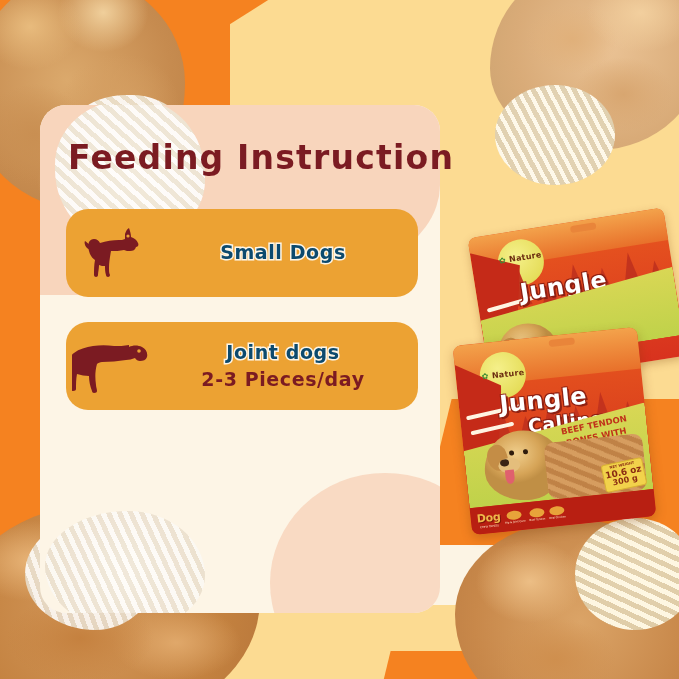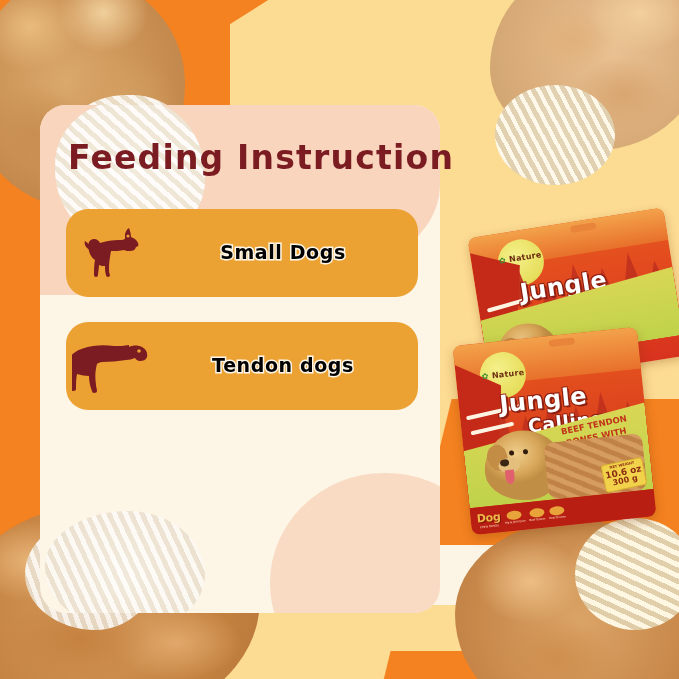--- a/index.html
+++ b/index.html
@@ -89,21 +89,21 @@
   .title{position:absolute;left:68px;top:138px;font-size:33px;font-weight:bold;
       color:#7B1B22;letter-spacing:1.2px;font-family:"DejaVu Sans",sans-serif;white-space:nowrap;}
 
   
   .rows{position:absolute;left:66px;top:209px;width:352px;}
   .row{position:relative;height:88px;margin-bottom:25px;background:#ECA233;border-radius:22px;
       display:flex;align-items:center;}
   .row .dog{width:92px;flex:0 0 92px;display:flex;align-items:center;justify-content:center;}
   .row .dog svg{display:block;}
   .row .txt{flex:1;text-align:center;padding-right:10px;}
-  .row .t1{font-size:19px;font-weight:bold;color:#000000;letter-spacing:.6px;
+  .row .t1{font-size:19px;font-weight:bold;color:#0c4a6e;letter-spacing:.6px;
       -webkit-text-stroke:3px #FDF5E6;paint-order:stroke fill;line-height:1.25;}
   .row .t2{font-size:19px;font-weight:bold;color:#7B1B22;letter-spacing:.6px;line-height:1.3;margin-top:2px;}
 
   
   .bag{position:absolute;overflow:hidden;}
   .bag-back{left:478px;top:222px;width:198px;height:150px;transform:rotate(-9deg);
       border-radius:8px;background:linear-gradient(#E8591F,#D8321E);
       box-shadow:0 3px 9px rgba(120,60,10,.28);}
   .bag-front{left:462px;top:336px;width:185px;height:190px;transform:rotate(-6deg);
       border-radius:8px;background:linear-gradient(#E8591F,#CF2A1B);
@@ -215,21 +215,22 @@
 
 
     <div class="row">
       <div class="dog">
         <svg width="80" height="56" viewBox="0 0 80 56" aria-hidden="true">
           <path fill="#7B1B22" d="M57 9c4-2 9-2 13 0 4 2 6 6 5 10-1 3-4 4-7 4-2 0-4-1-5-3-3 1-6 2-9 2-8 1-16 2-24 2-2 0-4 1-5 2-2 7-2 14-1 21 0 2 1 4 1 6 0 1-1 2-3 2-1 0-2-1-2-2-2-5-3-10-3-15-4 0-8-1-12-2-1 5-1 10-1 15 0 1-1 2-3 2-1 0-2-1-2-2-1-7 0-14 1-21-2-1-3-3-3-5 0-4 2-8 5-10 5-4 12-6 19-7 7-1 14-1 21 0 5 0 10 0 15-1zM20 29c-5-1-10-4-13-8-1-2-1-5 0-7 3 3 6 7 10 9 2 1 4 2 6 2z"></path>
           <circle cx="67" cy="13" r="1.8" fill="#ECA233"></circle>
         </svg>
       </div>
       <div class="txt">
-        <div class="t1">Tendon dogs</div>
+        <div class="t1">Joint dogs</div>
+        <div class="t2">2-3 Pieces/day</div>
       </div>
     </div>
 
   </div>
 
   <div class="bag bag-back">
     <div class="bag-top"></div>
     <div class="bag-notch"></div>
     <div class="bag-sun"></div>
     <div class="trees">

